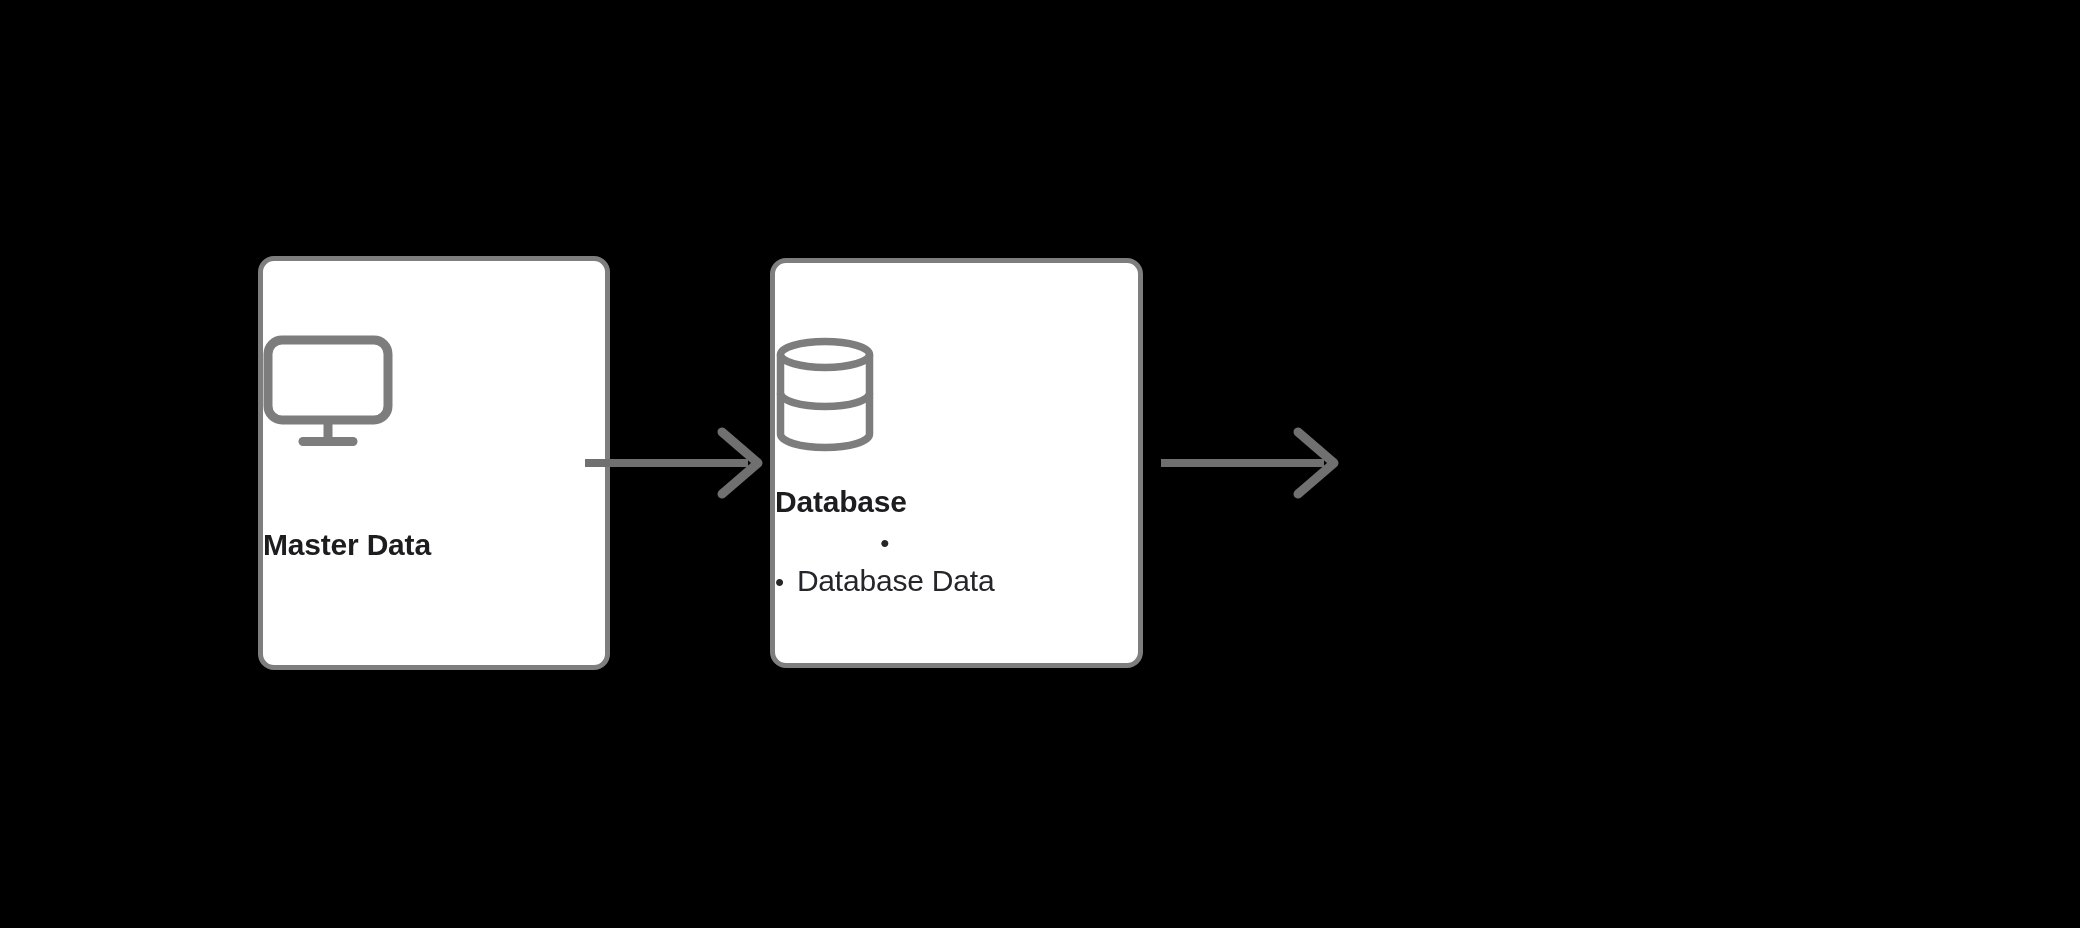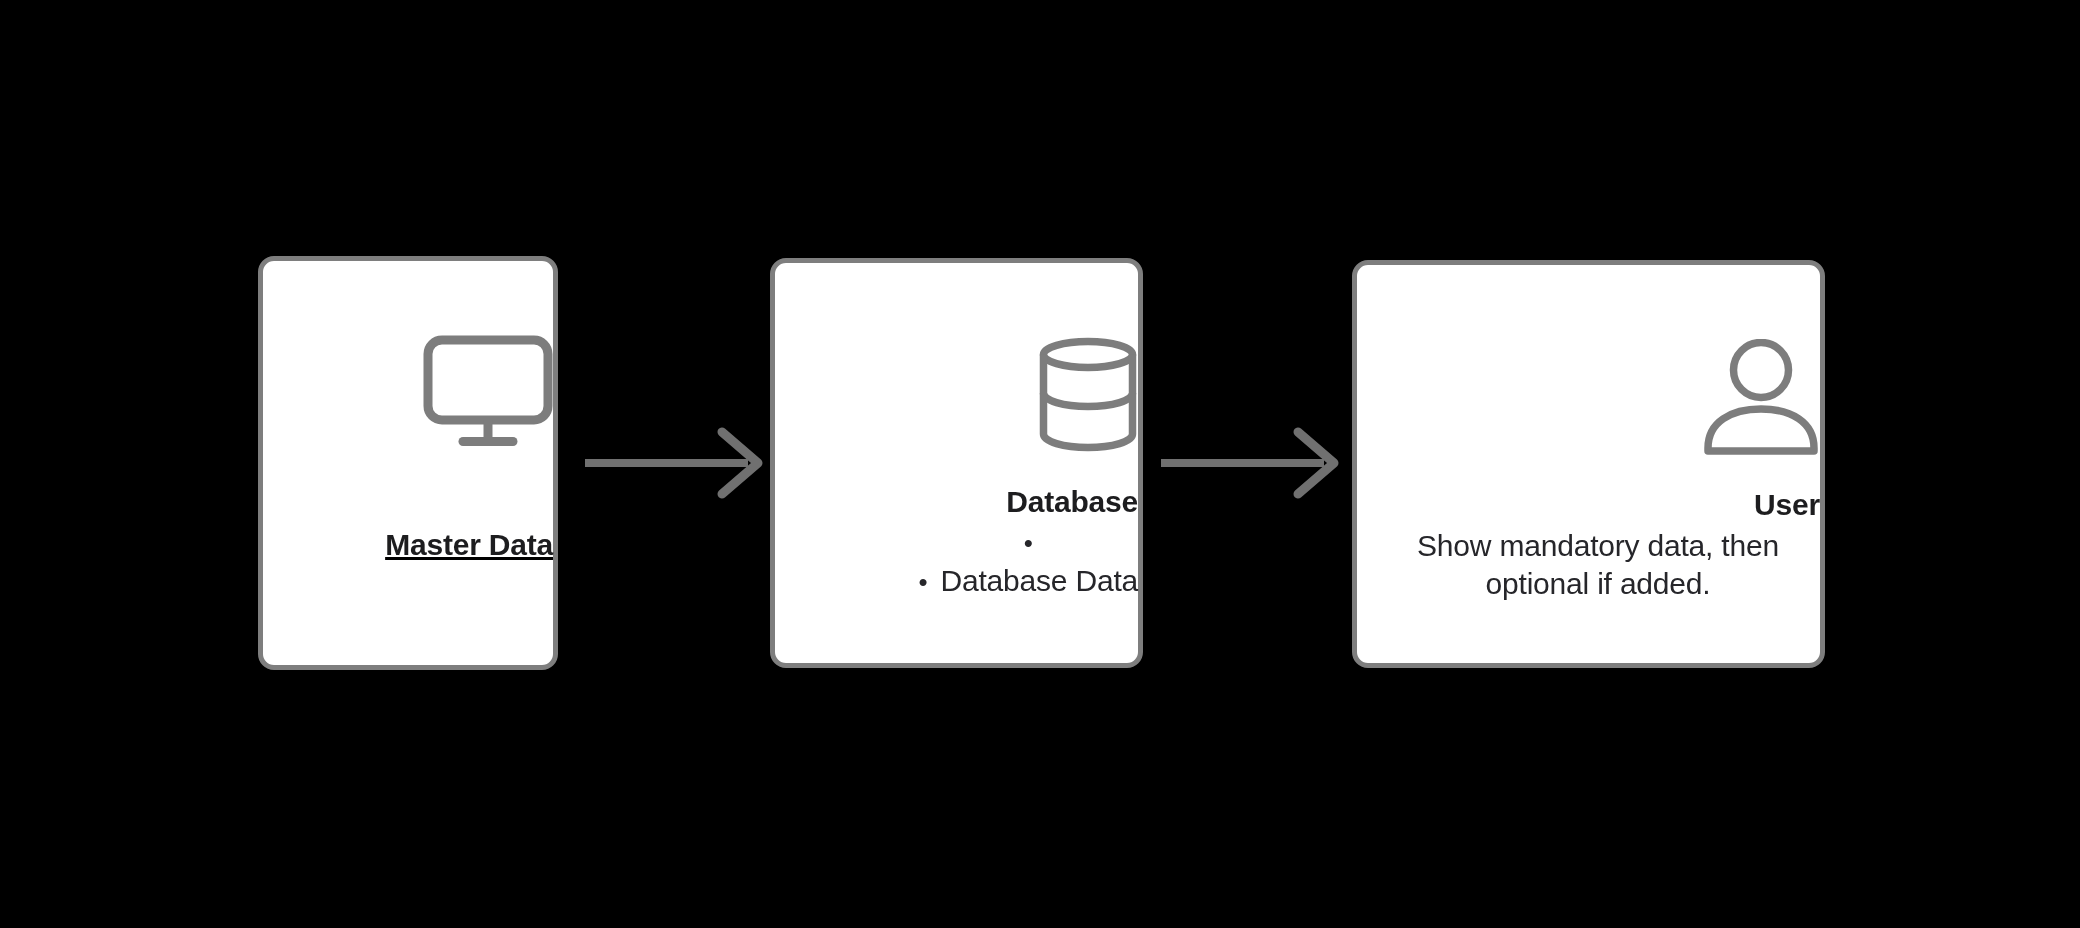--- a/index.html
+++ b/index.html
@@ -21,23 +21,23 @@
     font-family: "Liberation Sans", sans-serif;
     overflow: hidden;
   }
   .node {
     position: absolute;
     background: var(--box-fill);
     border: 5px solid var(--box-border);
     border-radius: 16px;
     display: flex;
     flex-direction: column;
-    align-items: flex-end;
+    align-items: flex-start;
   }
-  .node-1 { left: 258px; top: 256px; width: 300px; height: 414px; text-decoration: underline; }
+  .node-1 { left: 258px; top: 256px; width: 352px; height: 414px; }
   .node-2 { left: 770px; top: 258px; width: 373px; height: 410px; }
   .node-3 { left: 1352px; top: 260px; width: 473px; height: 408px; }
 
   .node-icon { flex: 0 0 auto; margin-top: 74px; }
   .node-icon svg { display: block; }
 
   .node-title {
     font-size: 30px;
     font-weight: 700;
     line-height: 34px;
@@ -117,24 +117,14 @@
         <span>Database Data</span>
       </div>
     </div>
   </div>
 
   <svg class="connector connector-2" width="186" height="78" viewBox="0 0 186 78" fill="none">
     <line x1="5" y1="39" x2="168" y2="39" stroke="var(--arrow)" stroke-width="8"></line>
     <polyline points="142,8 178,39 142,70" stroke="var(--arrow)" stroke-width="9" fill="none" stroke-linecap="round" stroke-linejoin="round"></polyline>
   </svg>
 
-  <div class="node node-3">
-    <div class="node-icon">
-      <svg width="118" height="116" viewBox="0 0 118 116" fill="none" stroke="var(--icon-stroke)" stroke-width="7.5">
-        <circle cx="59" cy="31" r="27.5"></circle>
-        <path d="M6 112 v-3 c0-26 23-39 53-39 s53 13 53 39 v3 Z" stroke-linejoin="round"></path>
-      </svg>
-    </div>
-    <div class="node-title">User</div>
-    <div class="node-description">Show mandatory data, then optional if added.</div>
-  </div>
 
 </div>
 
 </body></html>

